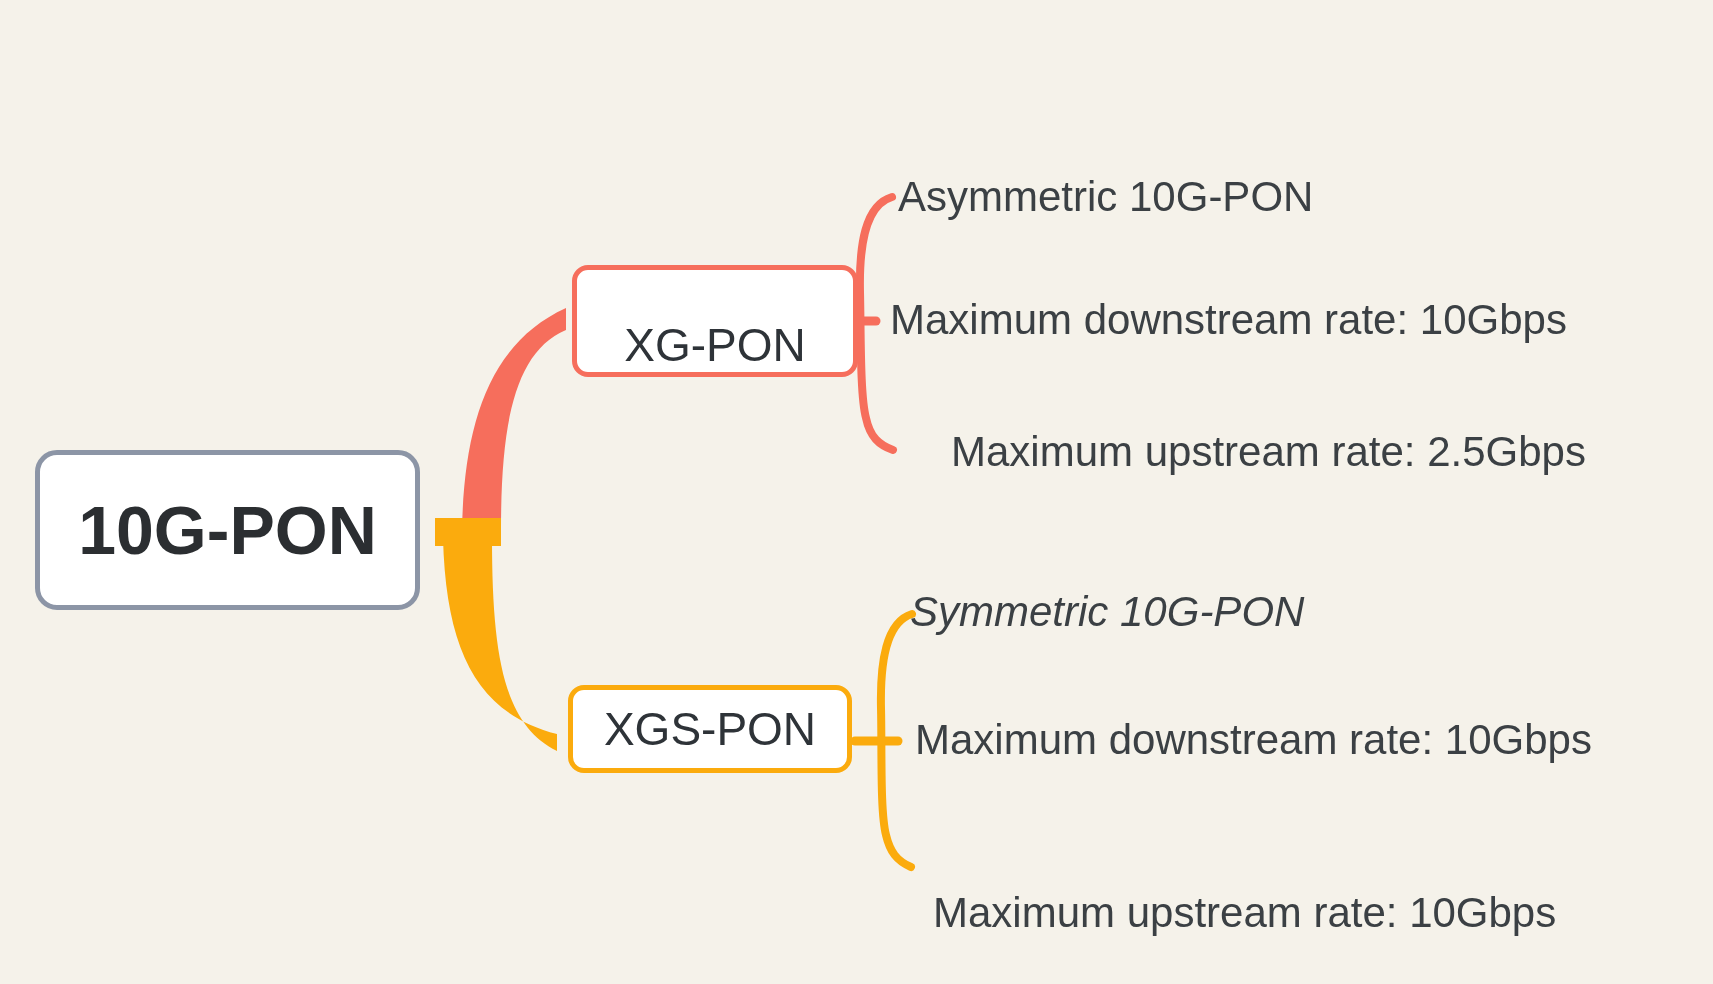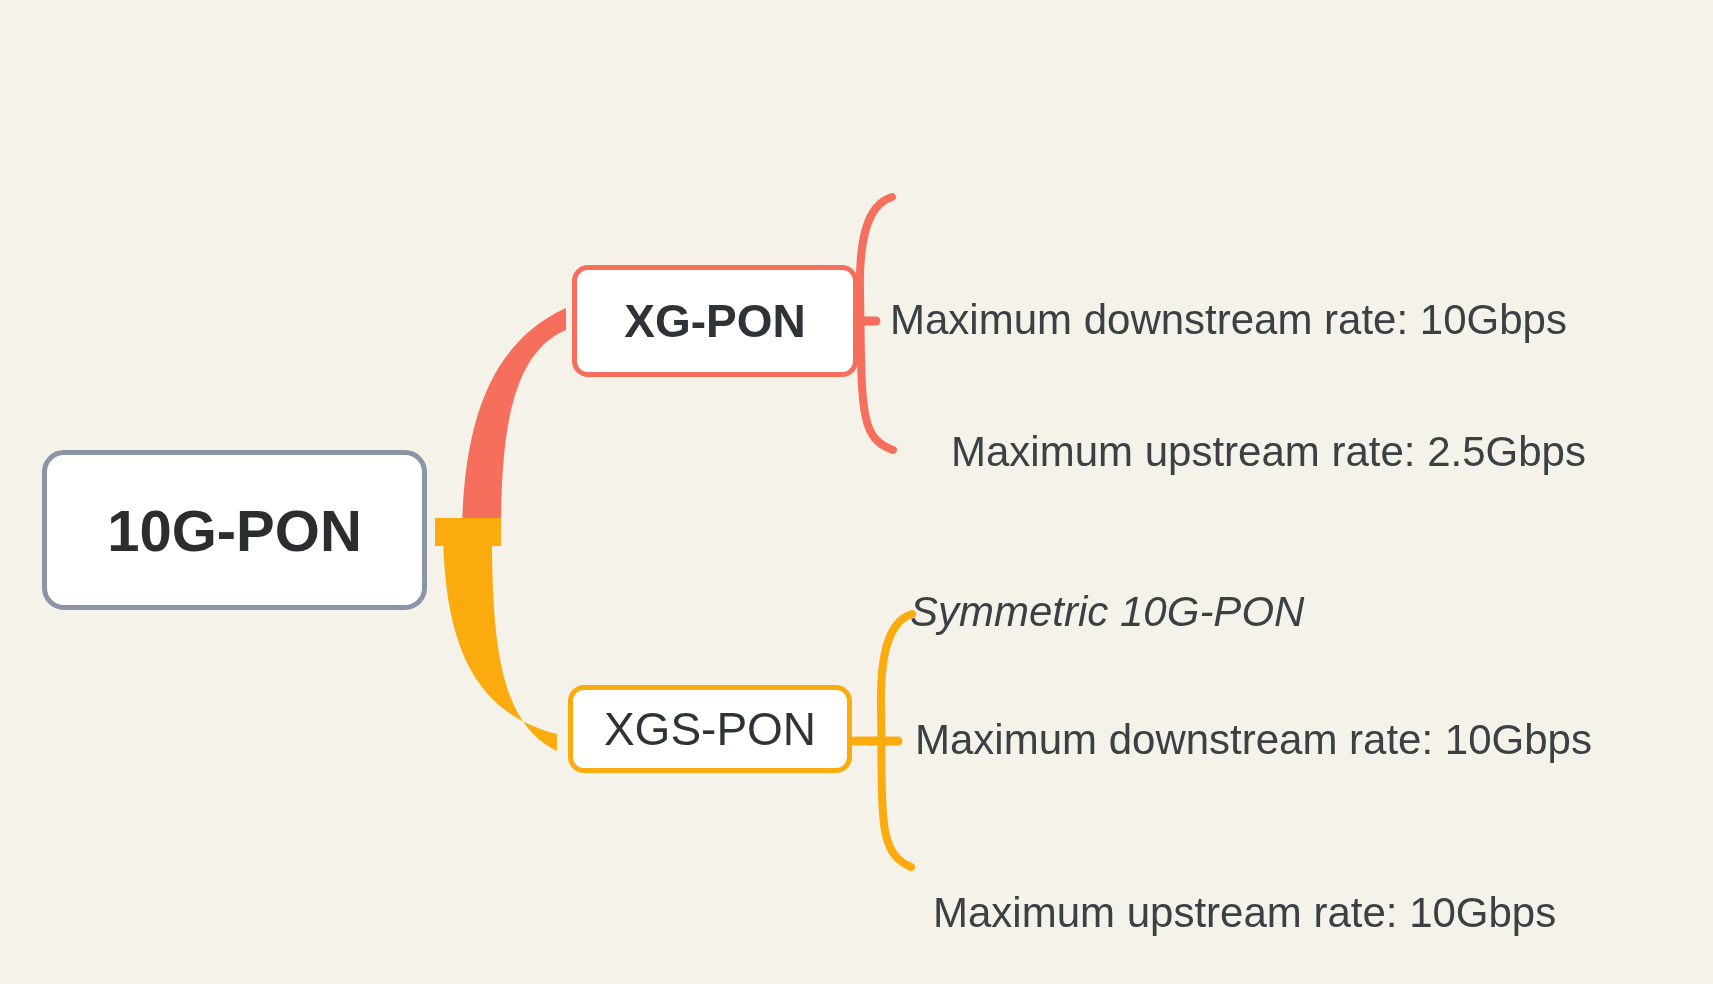--- a/index.html
+++ b/index.html
@@ -34,32 +34,33 @@
   .stroke-b2{stroke:var(--c-branch2);fill:none;stroke-linecap:round;}
 
   .node{
     position:absolute;
     background:var(--c-node-bg);
     display:flex;align-items:center;justify-content:center;
     white-space:nowrap;
     cursor:default;
   }
   .node-root{
-    left:42px;top:450px;width:385px;height:160px;
+    left:35px;top:450px;width:385px;height:160px;
     border:5px solid var(--c-root-border);
     border-radius:22px;
-    font-size:58px;font-weight:700;
+    font-size:68px;font-weight:700;
     color:var(--c-root-text);
   }
   .node-xg{
     left:572px;top:265px;width:286px;height:112px;
     border:5px solid var(--c-branch1);
     border-radius:16px;
-    font-size:46px;font-weight:700;
+    font-size:46px;font-weight:400;
     color:var(--c-node-text);
+    align-items:flex-end;
   }
   .node-xgs{
     left:568px;top:685px;width:284px;height:88px;
     border:5px solid var(--c-branch2);
     border-radius:16px;
     font-size:46px;font-weight:400;
     color:var(--c-node-text);
   }
   .leaf{
     position:absolute;
@@ -100,20 +101,21 @@
   </div>
 
   <div class="node node-xg">
     <span>XG-PON</span>
   </div>
 
   <div class="node node-xgs">
     <span>XGS-PON</span>
   </div>
 
+  <div class="leaf leaf-1">Asymmetric 10G-PON</div>
   <div class="leaf leaf-2">Maximum downstream rate: 10Gbps</div>
   <div class="leaf leaf-3">Maximum upstream rate: 2.5Gbps</div>
 
   <div class="leaf leaf-4">Symmetric 10G-PON</div>
   <div class="leaf leaf-5">Maximum downstream rate: 10Gbps</div>
   <div class="leaf leaf-6">Maximum upstream rate: 10Gbps</div>
 
 </div>
 
 </body></html>

